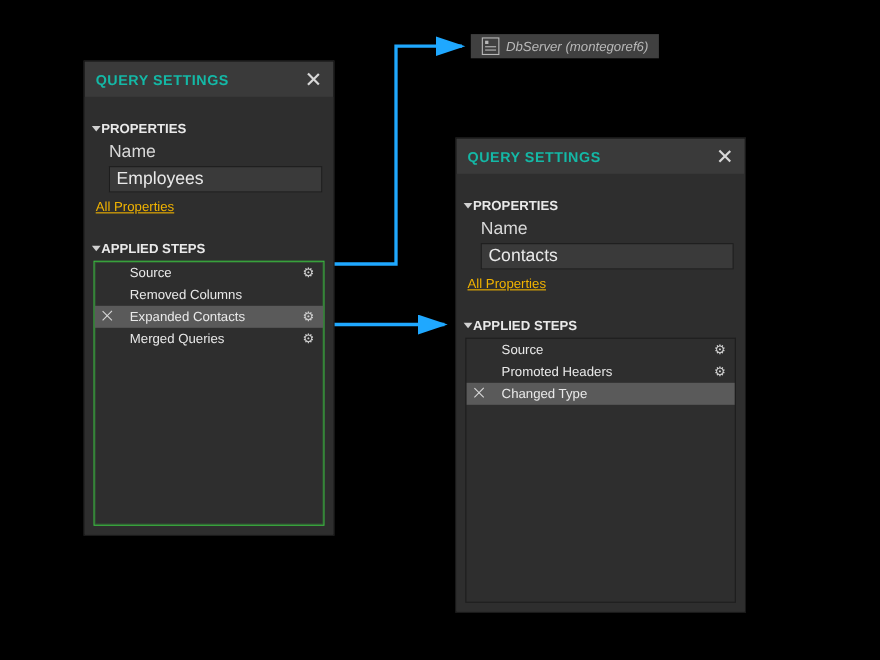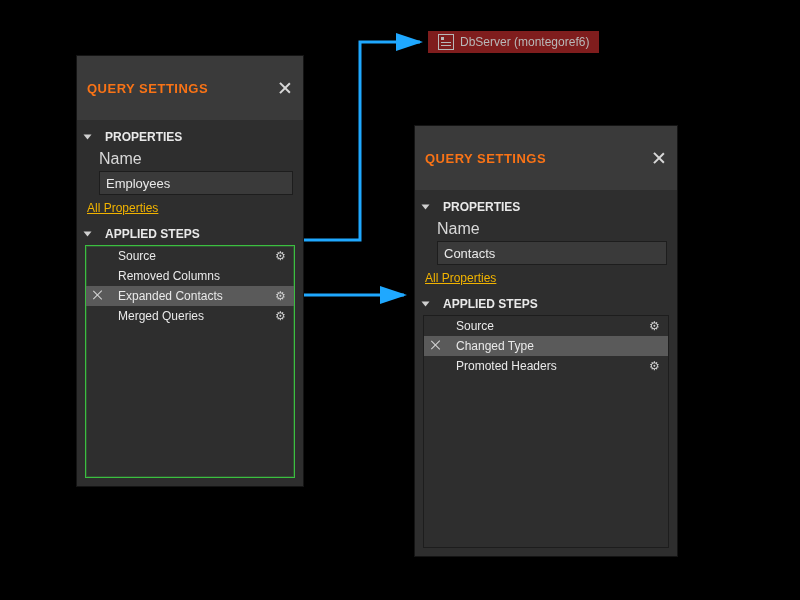--- a/index.html
+++ b/index.html
@@ -1,38 +1,38 @@
 <!DOCTYPE html>
 <html><head>
 <meta charset="utf-8">
 <style>
   html,body{margin:0;padding:0;width:800px;height:600px;background:#000;font-family:"Segoe UI",Arial,sans-serif;font-size:12px;color:#d8d8d8;overflow:hidden}
   .panel{position:absolute;background:#3a3a3a;border:1px solid #141414;display:flex;flex-direction:column}
-  .panel-title{display:flex;align-items:center;justify-content:space-between;padding:24px 10px;font-size:13px;letter-spacing:.5px;color:#f97316;font-weight:600}
+  .panel-title{display:flex;align-items:center;justify-content:space-between;padding:8px 10px;font-size:13px;letter-spacing:.5px;color:#14b8a6;font-weight:600}
   .close-x{width:16px;height:16px;position:relative;cursor:pointer}
   .close-x::before,.close-x::after{content:"";position:absolute;left:7px;top:1px;width:1.5px;height:14px;background:#d8d8d8}
   .close-x::before{transform:rotate(45deg)}
   .close-x::after{transform:rotate(-45deg)}
   .body{background:#2e2e2e;flex:1;display:flex;flex-direction:column;padding:6px 8px 8px 8px;overflow:hidden}
-  .sect-head{display:flex;align-items:center;gap:15px;font-weight:600;font-size:12px;color:#e9e9e9;margin:4px 0 4px 0}
+  .sect-head{display:flex;align-items:center;gap:2px;font-weight:600;font-size:12px;color:#e9e9e9;margin:16px 0 4px 0}
   .caret{width:0;height:0;border-top:4px solid transparent;border-bottom:4px solid transparent;border-left:5px solid #d0d0d0;transform:rotate(90deg)}
   .field-label{font-size:16px;color:#d8d8d8;margin:2px 0 3px 14px}
-  .name-input{margin:0 2px 6px 14px;background:#3a3a3a;border:1px solid #1d1d1d;color:#e9e9e9;font-size:13px;padding:3px 6px;height:16px;font-family:inherit}
+  .name-input{margin:0 2px 6px 14px;background:#3a3a3a;border:1px solid #1d1d1d;color:#e9e9e9;font-size:16px;padding:3px 6px;height:16px;font-family:inherit}
   .link{color:#f1b300;text-decoration:underline;font-size:12px;margin:0 0 8px 2px;cursor:pointer;display:inline-block}
   .steps-box{border:1px solid #1d1d1d;background:#2e2e2e;flex:1;min-height:40px;overflow:hidden}
   .steps-box.hl{border:1px solid #3bbf40;box-shadow:0 0 0 1px rgba(59,191,64,.25) inset}
   .step{display:flex;align-items:center;height:20px;padding:0 6px 0 32px;position:relative;font-size:12px;color:#e9e9e9}
   .step.sel{background:#5a5a5a}
   .step .del{position:absolute;left:6px;top:3px;width:12px;height:12px}
   .step .del::before,.step .del::after{content:"";position:absolute;left:5px;top:0;width:1.2px;height:12px;background:#d8d8d8}
   .step .del::before{transform:rotate(45deg)}
   .step .del::after{transform:rotate(-45deg)}
   .gear{position:absolute;right:6px;top:3px;width:13px;height:13px;color:#d0d0d0}
   .gear::before{content:"\2699";font-size:12px;line-height:13px}
-  .node{position:absolute;background:#7f1d1d;color:#b8b8b8;font-size:12px;display:flex;align-items:center;gap:6px;padding:0 10px;height:22px}
+  .node{position:absolute;background:#404040;color:#b8b8b8;font-style:italic;font-size:12px;display:flex;align-items:center;gap:6px;padding:0 10px;height:22px}
   .node-icn{width:14px;height:14px;border:1px solid #b8b8b8;position:relative}
   .node-icn::before{content:"";position:absolute;left:2px;top:2px;width:3px;height:3px;background:#b8b8b8}
   .node-icn::after{content:"";position:absolute;left:2px;top:7px;right:2px;height:1px;background:#b8b8b8;box-shadow:0 3px 0 #b8b8b8}
   svg.arrows{position:absolute;left:0;top:0;width:800px;height:600px;pointer-events:none}
 </style>
 </head>
 <body>
 
 <svg class="arrows">
   <defs>
@@ -104,23 +104,23 @@
 
     <div class="sect-head">
       <span class="caret"></span>
       <span>APPLIED STEPS</span>
     </div>
     <div class="steps-box" id="steps2">
         <div class="step">
           <span>Source</span>
           <span class="gear"></span>
         </div>
+        <div class="step">
+          <span>Promoted Headers</span>
+          <span class="gear"></span>
+        </div>
         <div class="step sel">
           <span class="del"></span>
           <span>Changed Type</span>
-        </div>
-        <div class="step">
-          <span>Promoted Headers</span>
-          <span class="gear"></span>
         </div>
       </div>
   </div>
 </div>
 
 </body></html>

